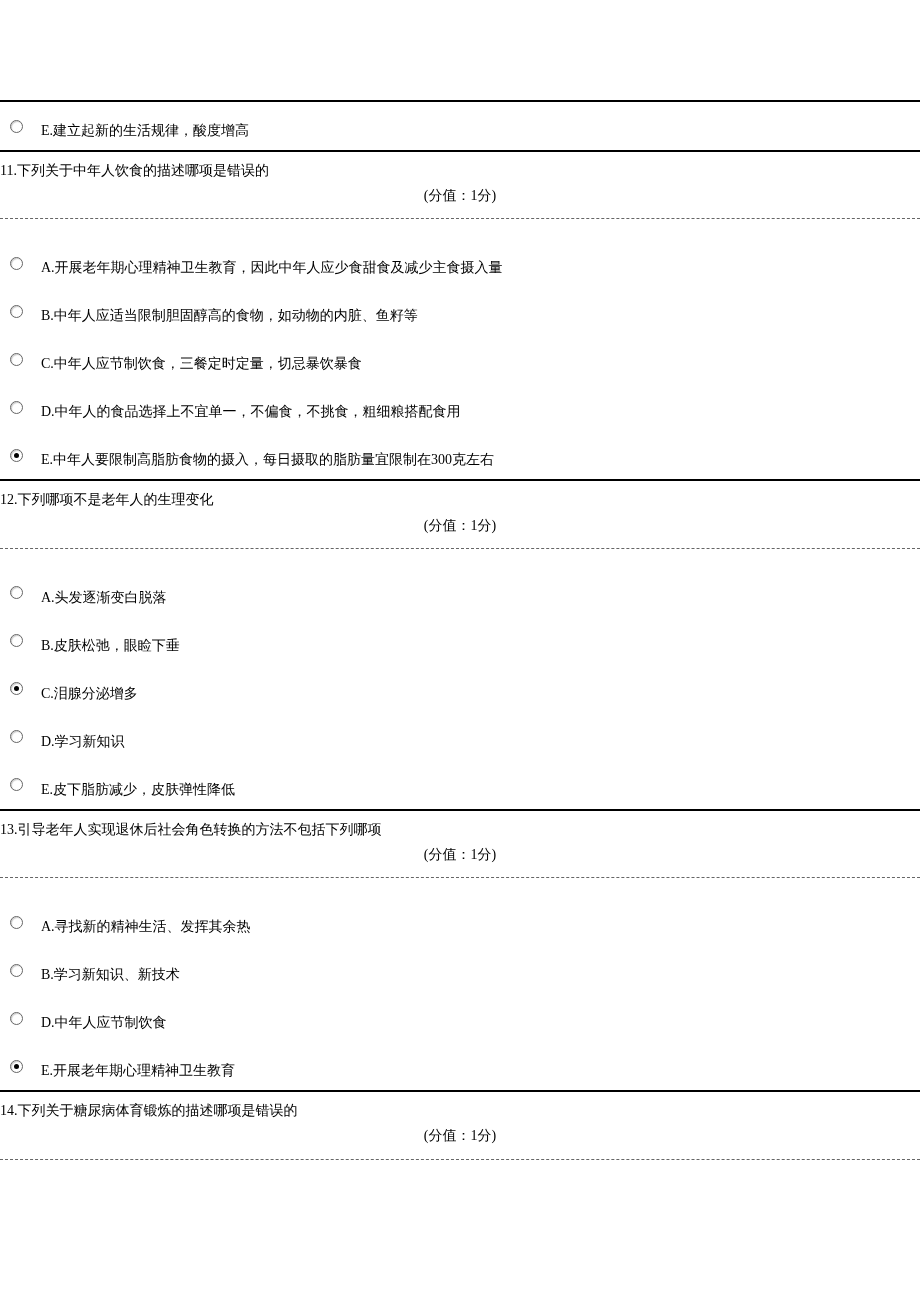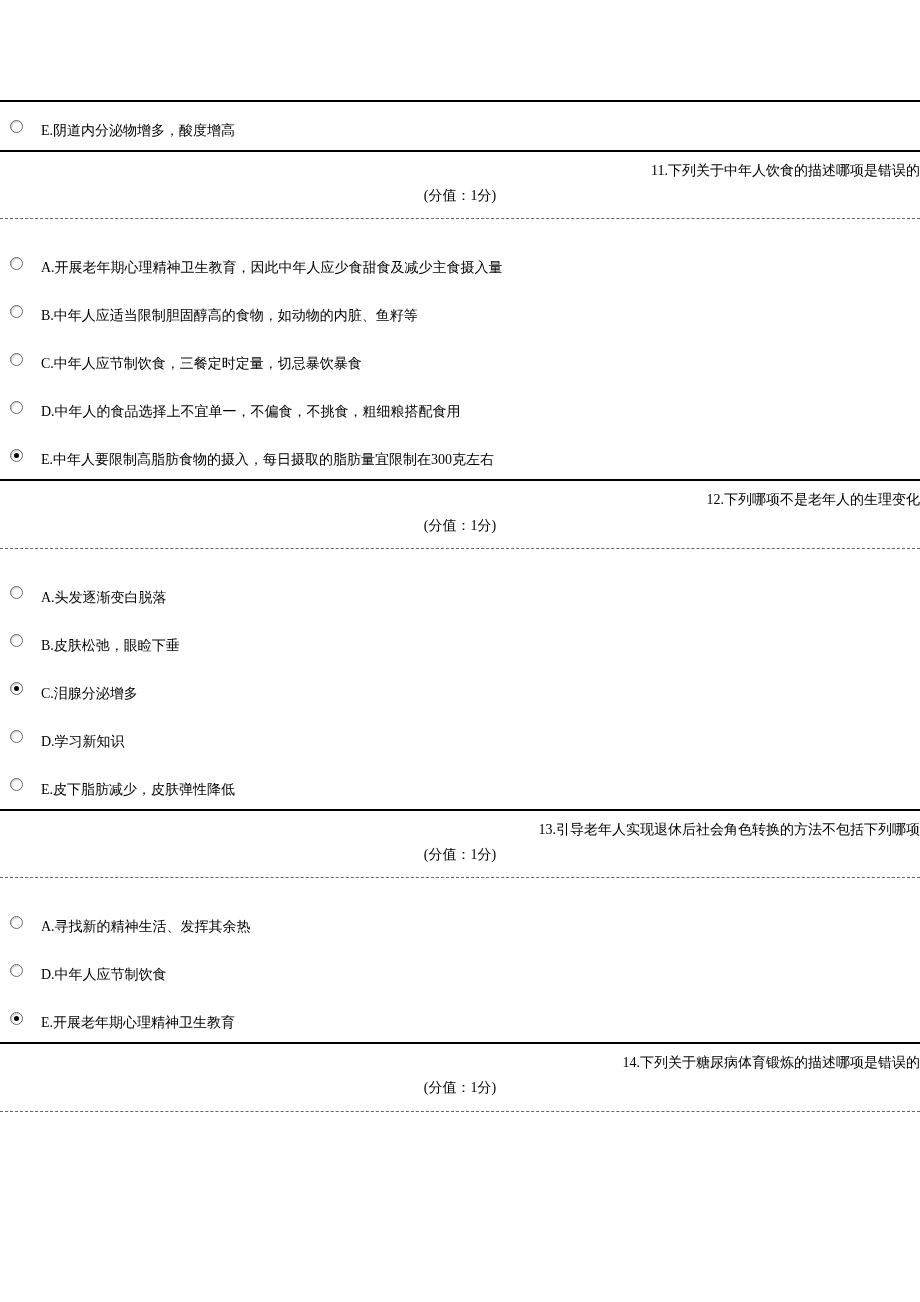--- a/index.html
+++ b/index.html
@@ -55,21 +55,20 @@
       display: block;
     }
     .option-text {
       padding-top: 10px;
     }
     .question-header {
       padding: 6px 0 2px 0;
     }
     .question-title {
       line-height: 1.8;
-      text-align: right;
     }
     .question-score {
       line-height: 1.8;
       margin-bottom: 8px;
       text-align: center;
     }
     .question-block {
       border-top: 2px solid #000;
     }
     .spacer {
@@ -77,21 +76,21 @@
     }
   </style>
 </head>
 <body>
 
 <div class="page">
   <hr class="hr-thick">
 
   <div class="option-row">
     <span class="radio"></span>
-    <span class="option-text">E.阴道内分泌物增多，酸度增高</span>
+    <span class="option-text">E.建立起新的生活规律，酸度增高</span>
   </div>
 
   <div id="questions-container">
       <div class="question-block">
         <div class="question-header">
           <div class="question-title">11.下列关于中年人饮食的描述哪项是错误的</div>
           <div class="question-score">(分值：1分)</div>
         </div>
         <hr class="hr-thin">
         <div class="spacer"></div>
@@ -150,20 +149,24 @@
           <div class="question-score">(分值：1分)</div>
         </div>
         <hr class="hr-thin">
         <div class="spacer"></div>
         <div class="option-row">
           <span class="radio"></span>
           <span class="option-text">A.寻找新的精神生活、发挥其余热</span>
         </div>
         <div class="option-row">
           <span class="radio"></span>
+          <span class="option-text">B.学习新知识、新技术</span>
+        </div>
+        <div class="option-row">
+          <span class="radio"></span>
           <span class="option-text">D.中年人应节制饮食</span>
         </div>
         <div class="option-row">
           <span class="radio selected"></span>
           <span class="option-text">E.开展老年期心理精神卫生教育</span>
         </div>
       </div>
       <div class="question-block">
         <div class="question-header">
           <div class="question-title">14.下列关于糖尿病体育锻炼的描述哪项是错误的</div>

